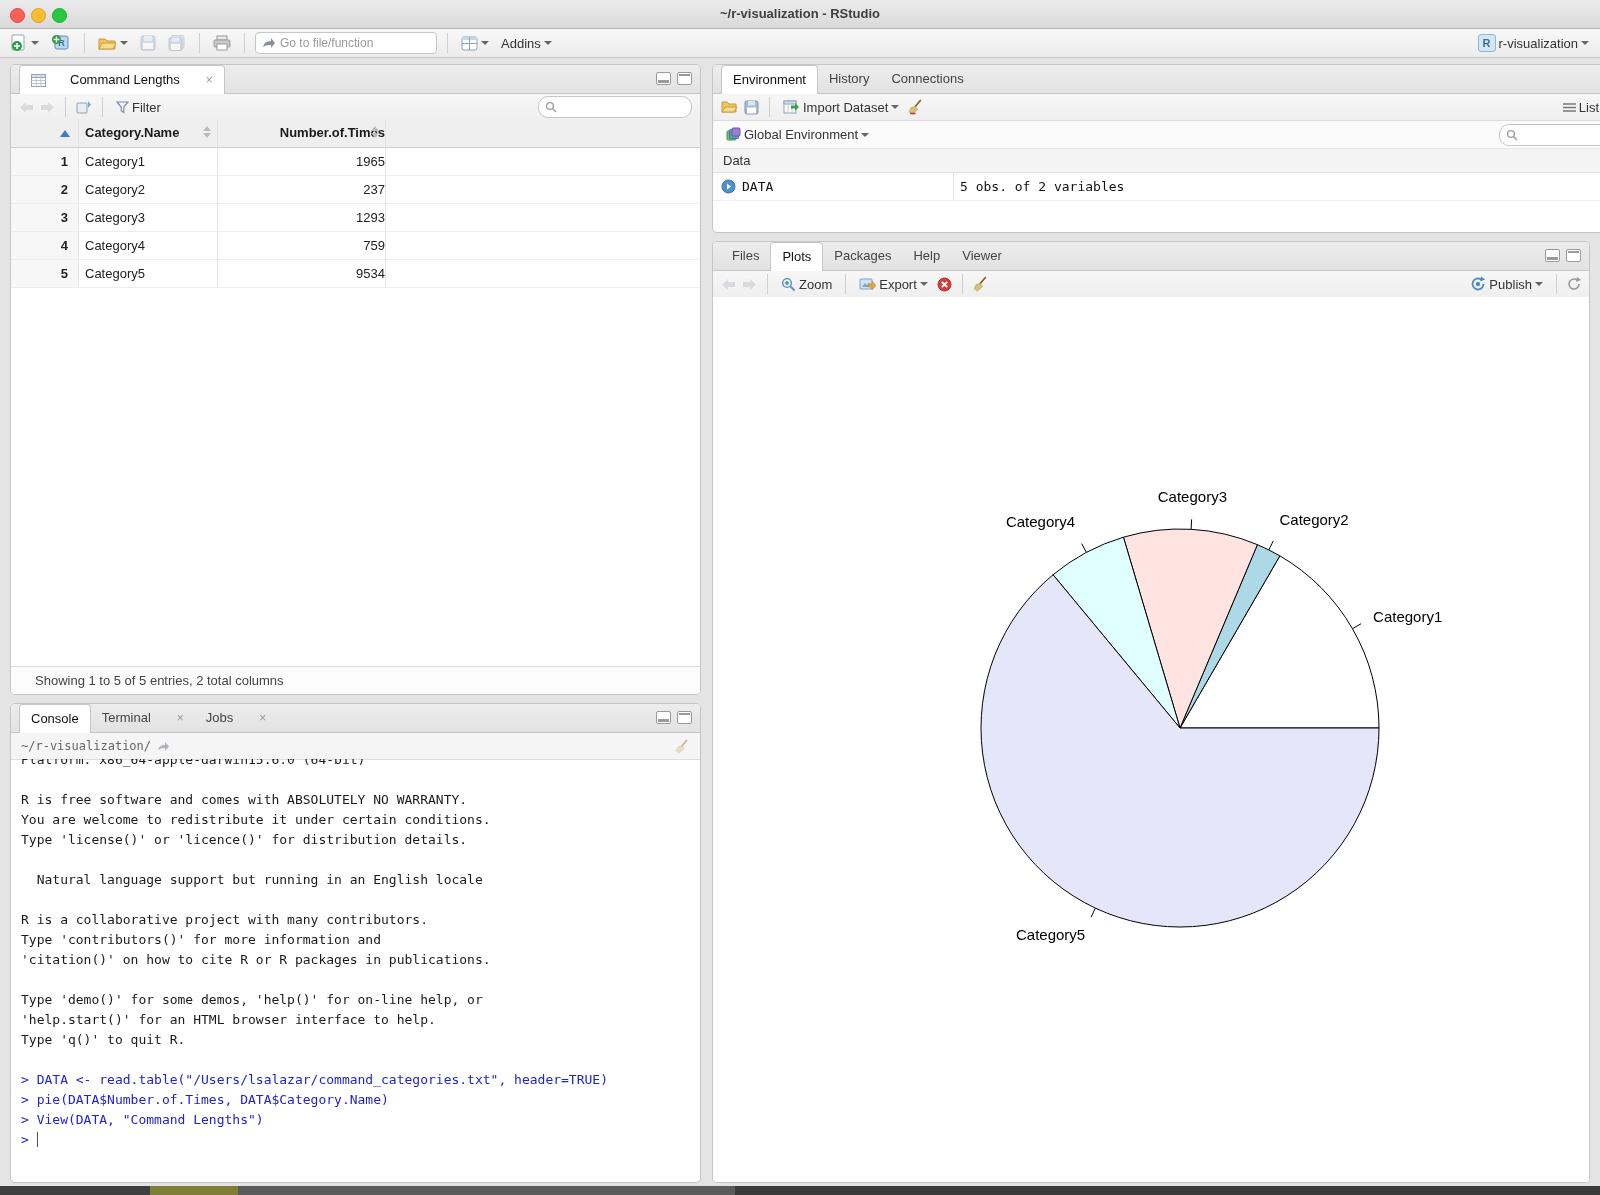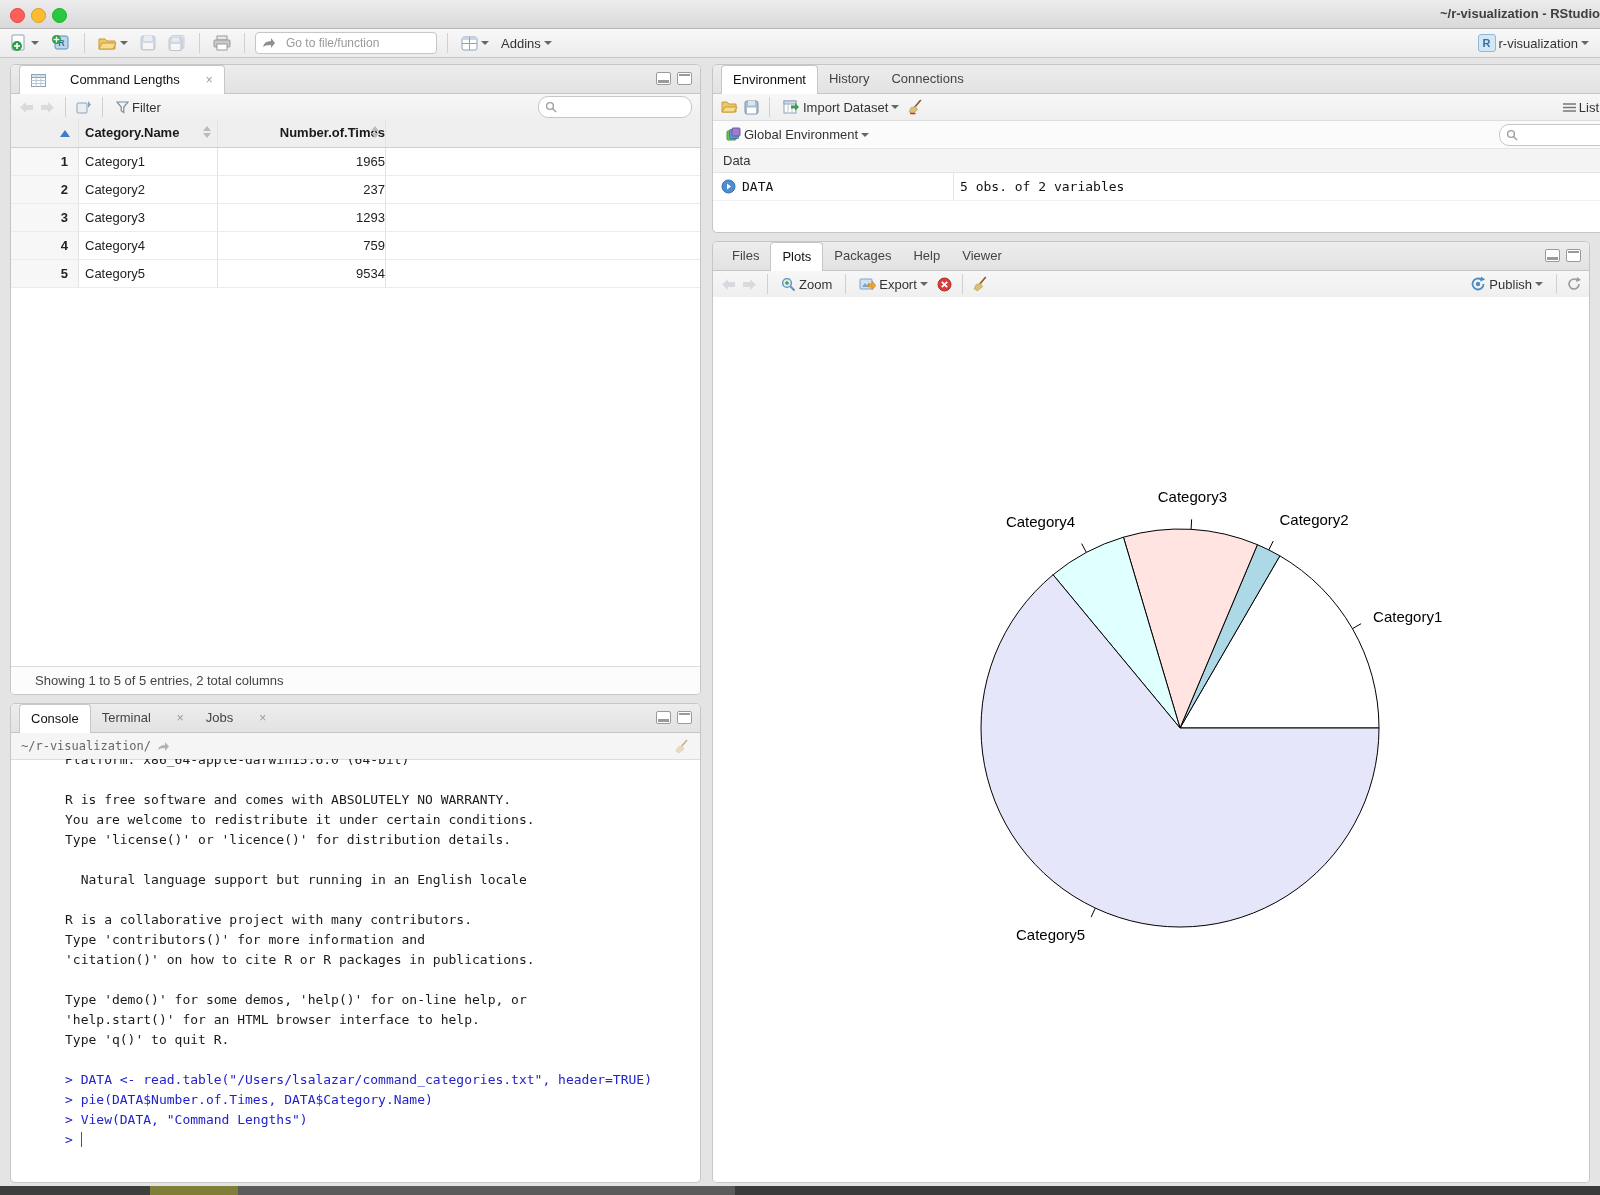--- a/index.html
+++ b/index.html
@@ -2,27 +2,27 @@
 <html><head>
 <meta charset="utf-8">
 <style>
   html,body{margin:0;padding:0;}
   body{width:1600px;height:1195px;position:relative;font-family:"Liberation Sans",sans-serif;background:#E4E4E4;overflow:hidden;}
   .titlebar{position:absolute;left:0;top:0;width:1600px;height:28px;background:linear-gradient(#ECECEC,#D9D9D9);border-bottom:1px solid #B5B5B5;}
   .tl{position:absolute;top:8px;width:13px;height:13px;border-radius:50%;}
   .tl.red{left:10px;background:#FF5F57;border:0.5px solid #E0443E;}
   .tl.yellow{left:31px;background:#FEBC2E;border:0.5px solid #D89E24;}
   .tl.green{left:52px;background:#28C840;border:0.5px solid #1DAD2B;}
-  .win-title{position:absolute;left:0;right:0;top:0;height:20px;line-height:28px;text-align:right;font-size:13px;color:#404040;font-weight:bold;}
+  .win-title{position:absolute;left:0;right:0;top:0;height:20px;line-height:28px;text-align:center;font-size:13px;color:#404040;font-weight:bold;}
   .main-toolbar{position:absolute;left:0;top:29px;width:1600px;height:29px;background:linear-gradient(#F8F8F8,#ECECEC);border-bottom:1px solid #C8C8C8;display:flex;align-items:center;padding:0 8px;box-sizing:border-box;gap:6px;}
   .sep{width:1px;height:20px;background:#D0D0D0;margin:0 4px;flex:none;}
   .icon-btn{display:flex;align-items:center;gap:3px;padding:2px 3px;border-radius:3px;flex:none;}
   .caret-down{width:0;height:0;border-left:4px solid transparent;border-right:4px solid transparent;border-top:4px solid #666;display:inline-block;}
   .disabled{opacity:.45;}
-  .goto-box{display:flex;align-items:center;gap:9px;width:168px;height:20px;background:#fff;border:1px solid #C6C6C6;border-radius:4px;padding:0 6px;}
+  .goto-box{display:flex;align-items:center;gap:3px;width:168px;height:20px;background:#fff;border:1px solid #C6C6C6;border-radius:4px;padding:0 6px;}
   .goto-box input{border:none;outline:none;font-size:12px;color:#333;width:130px;background:transparent;font-family:"Liberation Sans",sans-serif;}
   .goto-box input::placeholder{color:#9A9A9A;}
   .tb-label{font-size:13px;color:#333;}
   .spacer{flex:1;}
   .proj-badge{width:16px;height:16px;border-radius:3px;background:#D3E7F5;border:1px solid #8FB8D8;color:#3D6E9E;font-size:11px;font-weight:bold;text-align:center;line-height:16px;}
 
   .pane{position:absolute;background:#fff;border:1px solid #C6C6C6;border-radius:5px;overflow:hidden;box-sizing:border-box;}
   #pane-viewer{left:10px;top:64px;width:691px;height:631px;}
   #pane-console{left:10px;top:703px;width:691px;height:480px;}
   #pane-env{left:712px;top:64px;width:962px;height:169px;}
@@ -53,21 +53,21 @@
   .sort-asc{position:absolute;right:8px;top:11px;width:0;height:0;border-left:5px solid transparent;border-right:5px solid transparent;border-bottom:7px solid #3E7BCB;}
   .sort-pair{position:absolute;right:6px;top:7px;display:flex;flex-direction:column;gap:2px;}
   .sort-pair i{width:0;height:0;border-left:4px solid transparent;border-right:4px solid transparent;display:block;}
   .sort-pair .up{border-bottom:5px solid #BBB;}
   .sort-pair .dn{border-top:5px solid #BBB;}
   .dv-status{position:absolute;left:0;right:0;bottom:0;height:27px;line-height:27px;border-top:1px solid #DDD;font-size:13px;color:#444;padding-left:24px;background:#FCFCFC;}
 
   
   .console-path{height:26px;background:#F5F5F5;border-bottom:1px solid #DDD;display:flex;align-items:center;padding:0 10px;gap:6px;justify-content:center;}
   .console-path .p{font-family:"DejaVu Sans Mono",monospace;font-size:12px;color:#666;}
-  .console-body{position:absolute;left:0;right:0;top:55px;bottom:0;overflow:hidden;margin-left:44px;}
+  .console-body{position:absolute;left:0;right:0;top:55px;bottom:0;overflow:hidden;}
   #console-lines{margin-top:-9px;}
   .cline{white-space:pre;font-family:"DejaVu Sans Mono",monospace;font-size:13px;line-height:20px;height:20px;padding-left:10px;color:#1a1a1a;}
   .cin{color:#2222CC;}
   .caret-bar{display:inline-block;width:1px;height:15px;background:#555;vertical-align:-3px;margin-left:8px;}
 
   
   .env-scope{height:27px;border-bottom:1px solid #E5E5E5;display:flex;align-items:center;padding:0 10px;gap:6px;background:#FBFBFB;}
   .env-section{height:23px;line-height:23px;background:#F4F4F4;border-bottom:1px solid #E5E5E5;font-size:13px;color:#333;padding-left:10px;}
   .env-row{height:27px;display:flex;align-items:center;border-bottom:1px solid #F0F0F0;position:relative;}
   .env-row .nm{font-family:"DejaVu Sans Mono",monospace;font-size:13px;color:#111;margin-left:6px;}

